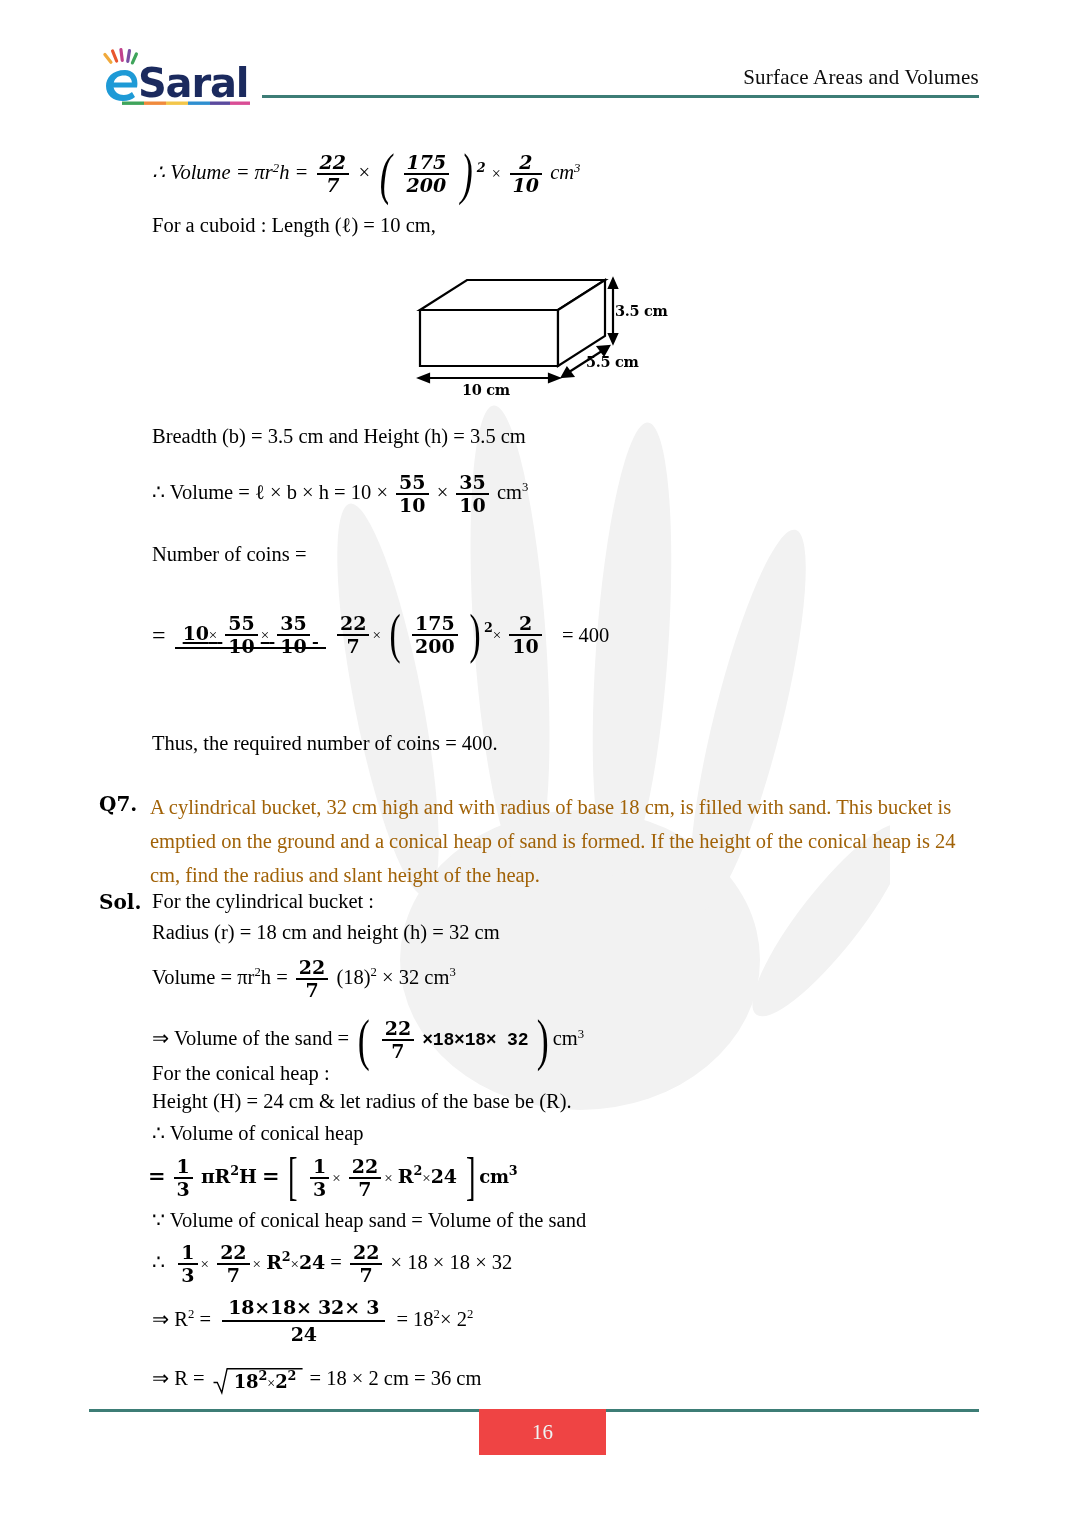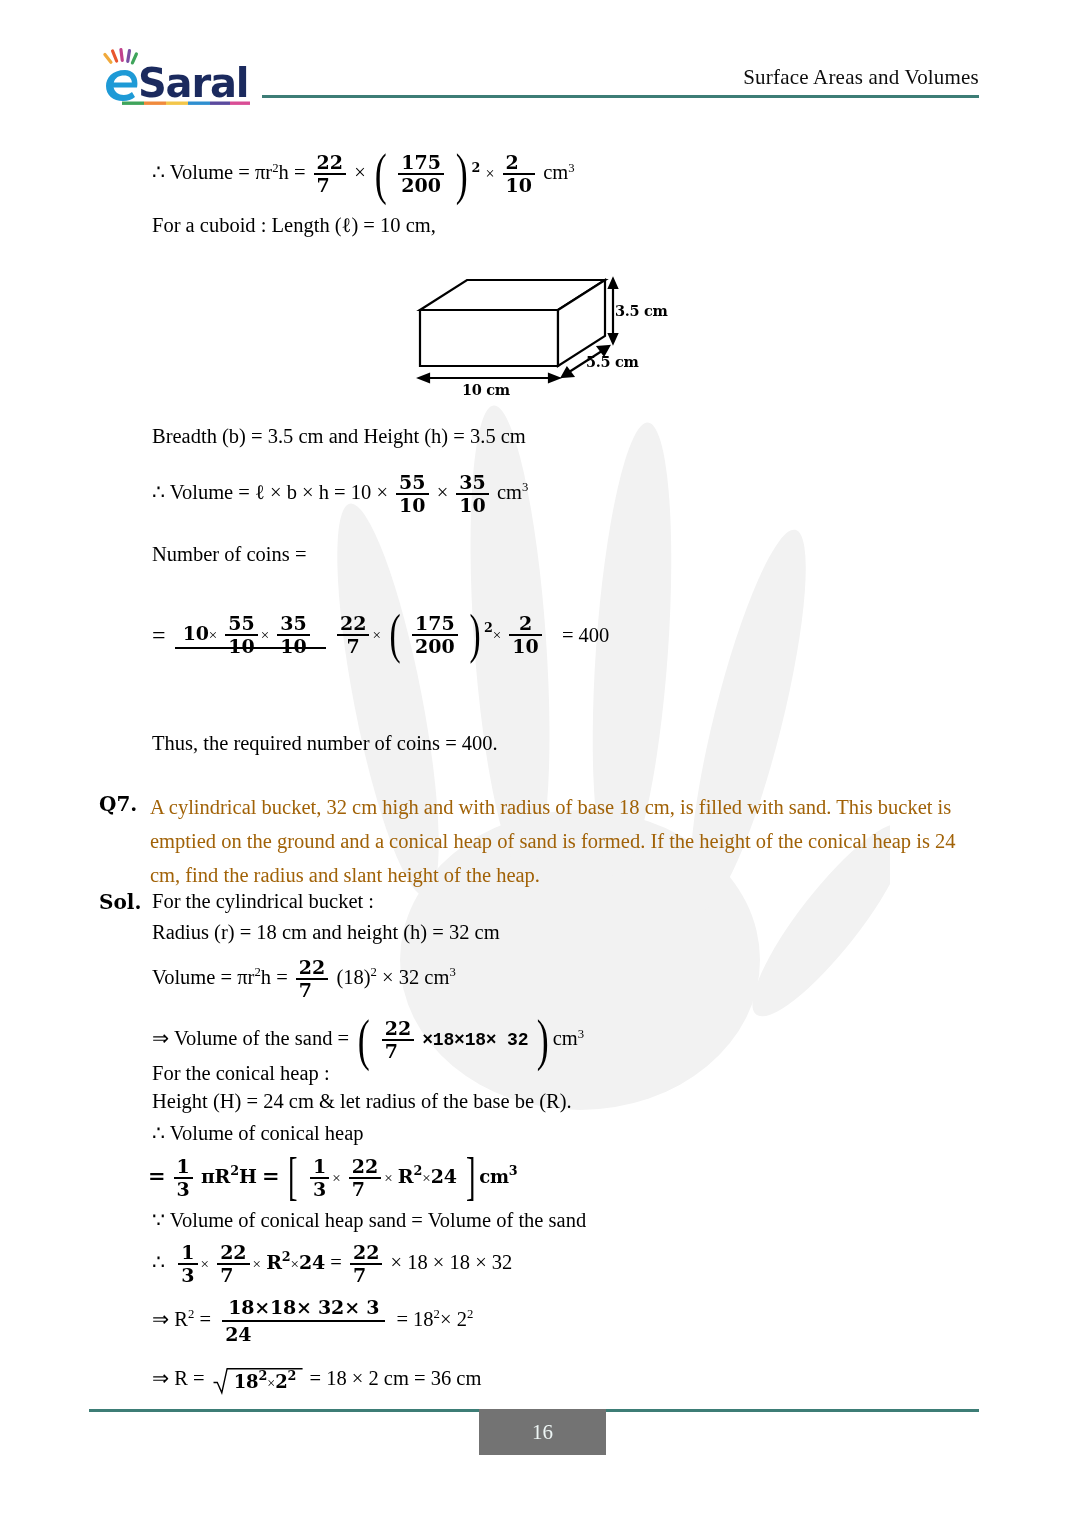--- a/index.html
+++ b/index.html
@@ -89,20 +89,21 @@
   .bold-math {
     font-family: "DejaVu Serif", serif;
     font-weight: bold;
     letter-spacing: -0.2px;
   }
 
   
   .frac {
     display: inline-block;
     vertical-align: middle;
+    text-align: center;
     margin: 0 3px;
     position: relative;
     top: -1px;
   }
   .frac .num, .frac .den {
     display: block;
     padding: 0 3px;
     line-height: 1.08;
   }
   .frac .num { border-bottom: 2px solid #000; }
@@ -144,21 +145,21 @@
     top: -1px;
   }
 
   
   .bigfrac {
     display: inline-block;
     vertical-align: middle;
     text-align: center;
     margin: 0 4px;
   }
-  .bigfrac > .num { border-bottom: 2.5px solid #000; padding: 0 8px 3px 8px; }
+  .bigfrac > .num { border-bottom: 2.5px solid #000; padding: 0 8px 3px 8px; text-decoration: underline; }
   .bigfrac > .den { padding: 4px 8px 0 8px; }
 
   
   .radical {
     display: inline-block;
     vertical-align: middle;
     position: relative;
     padding: 2px 6px 1px 22px;
     margin: 0 2px;
   }
@@ -223,21 +224,21 @@
     width: 890px;
     height: 3px;
     background: #3d7d76;
   }
   .footer-box {
     position: absolute;
     left: 479px;
     top: 10px;
     width: 127px;
     height: 46px;
-    background: #737373;
+    background: #ef4444;
   }
   .footer-pageno {
     position: absolute;
     left: 0; top: 0;
     width: 127px;
     height: 46px;
     display: flex;
     align-items: center;
     justify-content: center;
     color: #eef6f5;
@@ -291,21 +292,21 @@
           <rect x="133" y="53.5" width="20" height="3.4" fill="#d94d95"></rect>
         </g>
       </svg>
     </div>
     <div class="header-title">Surface  Areas and Volumes</div>
     <div class="header-rule"></div>
   </div>
 
   <div class="content">
 
-    <div class="ln" style="left:152px; top:152px;">
+    <div class="ln" style="left:152px; top:152px;font-style:italic;">
       <span class="txt">∴  Volume = πr</span><span class="sup">2</span><span class="txt">h =</span>
       <span class="frac">
         <span class="num fb">22</span>
         <span class="den fb">7</span>
       </span>
       <span class="txt">×</span>
       <span class="paren paren-tall">(</span>
       <span class="frac">
         <span class="num fb">175</span>
         <span class="den fb">200</span>

